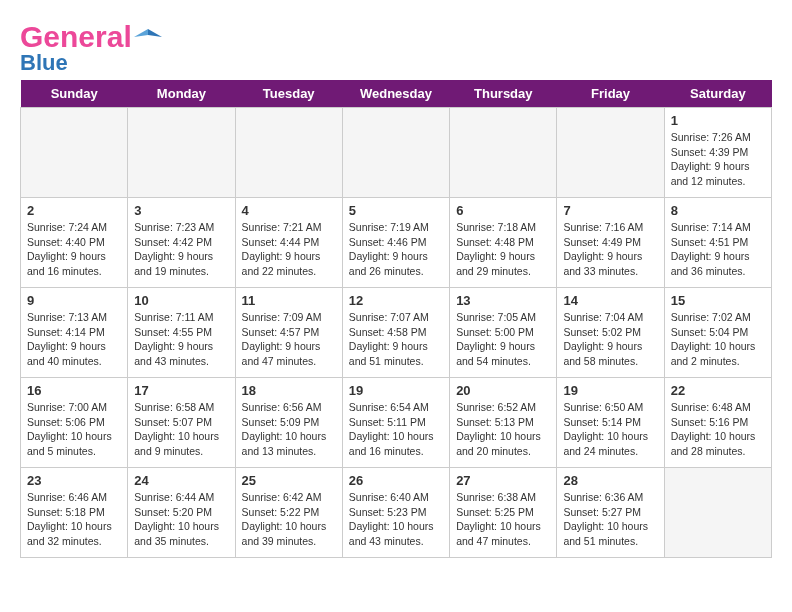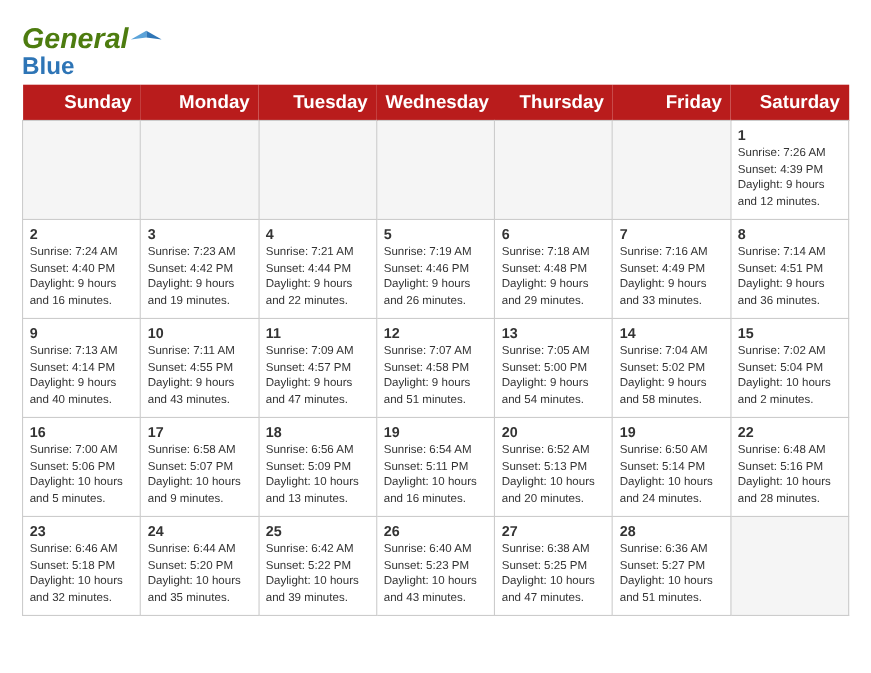--- a/index.html
+++ b/index.html
@@ -38,25 +38,25 @@
     .calendar-subtitle {
       font-size: 16px;
       color: #555;
     }
     table {
       width: 100%;
       border-collapse: collapse;
       table-layout: fixed;
     }
     th {
-      background-color: #b91c1c;
+      background-color: #701a75;
       color: white;
-      text-align: right;
+      text-align: center;
       padding: 6px 8px;
-      font-size: 17px;
+      font-size: 13px;
       font-weight: bold;
     }
     td {
       border: 1px solid #ccc;
       vertical-align: top;
       padding: 5px 6px;
       height: 90px;
       font-size: 11px;
       color: #333;
       background: #fff;
@@ -75,21 +75,21 @@
       line-height: 1.4;
       color: #333;
     }
   </style>
 </head>
 <body>
 
 <div class="header-area">
   <div class="logo">
     <div class="logo-wrapper">
-      <span style="font-size:26px;font-weight:bold;color:#4d7c0f;font-style:italic;">General</span>
+      <span style="font-size:30px;font-weight:bold;color:#ec4899;">General</span>
       <svg width="28" height="20" viewBox="0 0 28 20">
         <polygon points="14,2 28,10 14,8" fill="#2e75b6"></polygon>
         <polygon points="14,2 0,10 14,8" fill="#5ba3d9"></polygon>
       </svg>
     </div>
     <span style="font-size:22px;font-weight:bold;color:#2e75b6;margin-top:-4px;">Blue</span>
   </div>
   <div class="title-area">
   </div>
 </div>

